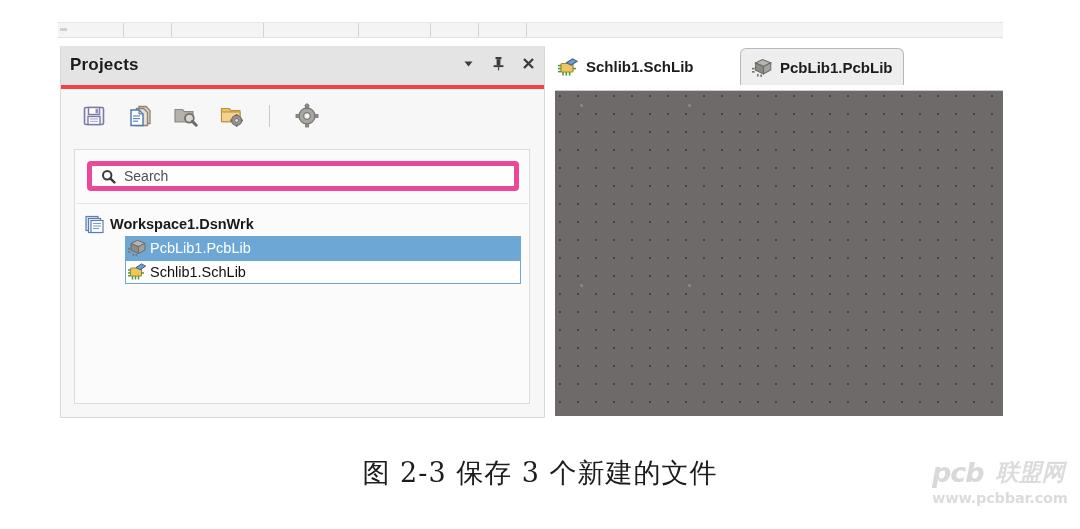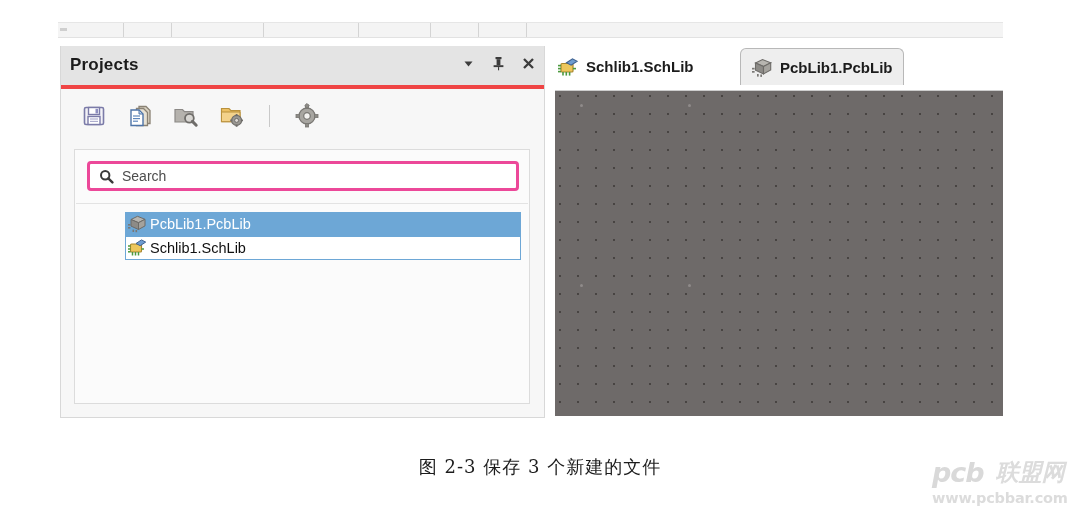--- a/index.html
+++ b/index.html
@@ -129,21 +129,21 @@
     border: 1px solid #dcdcdc;
     box-sizing: border-box;
   }
   .search-wrap {
     position: absolute;
     left: 12px;
     top: 11px;
     width: 432px;
     height: 30px;
     background: #ffffff;
-    border: 3px solid #ec4899;
+    border: 5px solid #ec4899;
     border-radius: 4px;
     box-sizing: border-box;
     display: flex;
     align-items: center;
   }
   .search-icon {
     margin-left: 9px;
     margin-right: 8px;
     display: flex;
     align-items: center;
@@ -276,21 +276,21 @@
   }
 
   
   .caption {
     position: absolute;
     left: 0;
     top: 455px;
     width: 1080px;
     text-align: center;
     font-family: "DejaVu Serif", "Liberation Serif", serif;
-    font-size: 18px;
+    font-size: 27px;
     color: #1c1c1c;
     letter-spacing: 1px;
   }
 
   
   .watermark {
     position: absolute;
     left: 932px;
     top: 459px;
     width: 142px;
@@ -442,20 +442,33 @@
             <line x1="9.3" y1="9.3" x2="13.4" y2="13.4" stroke="#3a3a3a" stroke-width="2.4" stroke-linecap="round"></line>
           </svg>
         </span>
         <span class="search-placeholder">Search</span>
       </div>
 
       <div class="search-divider"></div>
 
       <div class="tree">
 
+        <div class="trow" style="padding-left:10px">
+          <span class="tico">
+            <svg width="20" height="19" viewBox="0 0 20 19">
+              <rect x="1" y="1.5" width="12" height="14" fill="#dfe7f2" stroke="#5b7fae" stroke-width="1.2"></rect>
+              <rect x="3.5" y="3.5" width="12" height="14" fill="#f6f8fb" stroke="#5b7fae" stroke-width="1.2"></rect>
+              <rect x="6" y="5.5" width="12" height="12" fill="#ffffff" stroke="#5b7fae" stroke-width="1.2"></rect>
+              <line x1="8" y1="8.5" x2="16" y2="8.5" stroke="#7e9bc2" stroke-width="1.1"></line>
+              <line x1="8" y1="11" x2="16" y2="11" stroke="#7e9bc2" stroke-width="1.1"></line>
+              <line x1="8" y1="13.5" x2="14" y2="13.5" stroke="#7e9bc2" stroke-width="1.1"></line>
+            </svg>
+          </span>
+          <span class="tlabel">Workspace1.DsnWrk</span>
+        </div>
 
 
 
         <div class="trow" style="padding-left:50px">
           <span class="tico" style="position:absolute;left:52px;top:2px;z-index:3">
             <svg width="20" height="19" viewBox="0 0 20 19">
               <path d="M4,5.5 l6.5,-3.2 l7.5,3 l-6.5,3.4 z" fill="#b7b5b0" stroke="#6d6b68" stroke-width="1"></path>
               <path d="M4,5.5 l7.5,3.2 v6.8 l-7.5,-3.4 z" fill="#8d8b87" stroke="#6d6b68" stroke-width="1"></path>
               <path d="M11.5,8.7 l6.5,-3.4 v6.6 l-6.5,3.6 z" fill="#a4a29d" stroke="#6d6b68" stroke-width="1"></path>
               <g fill="#7a7875">

